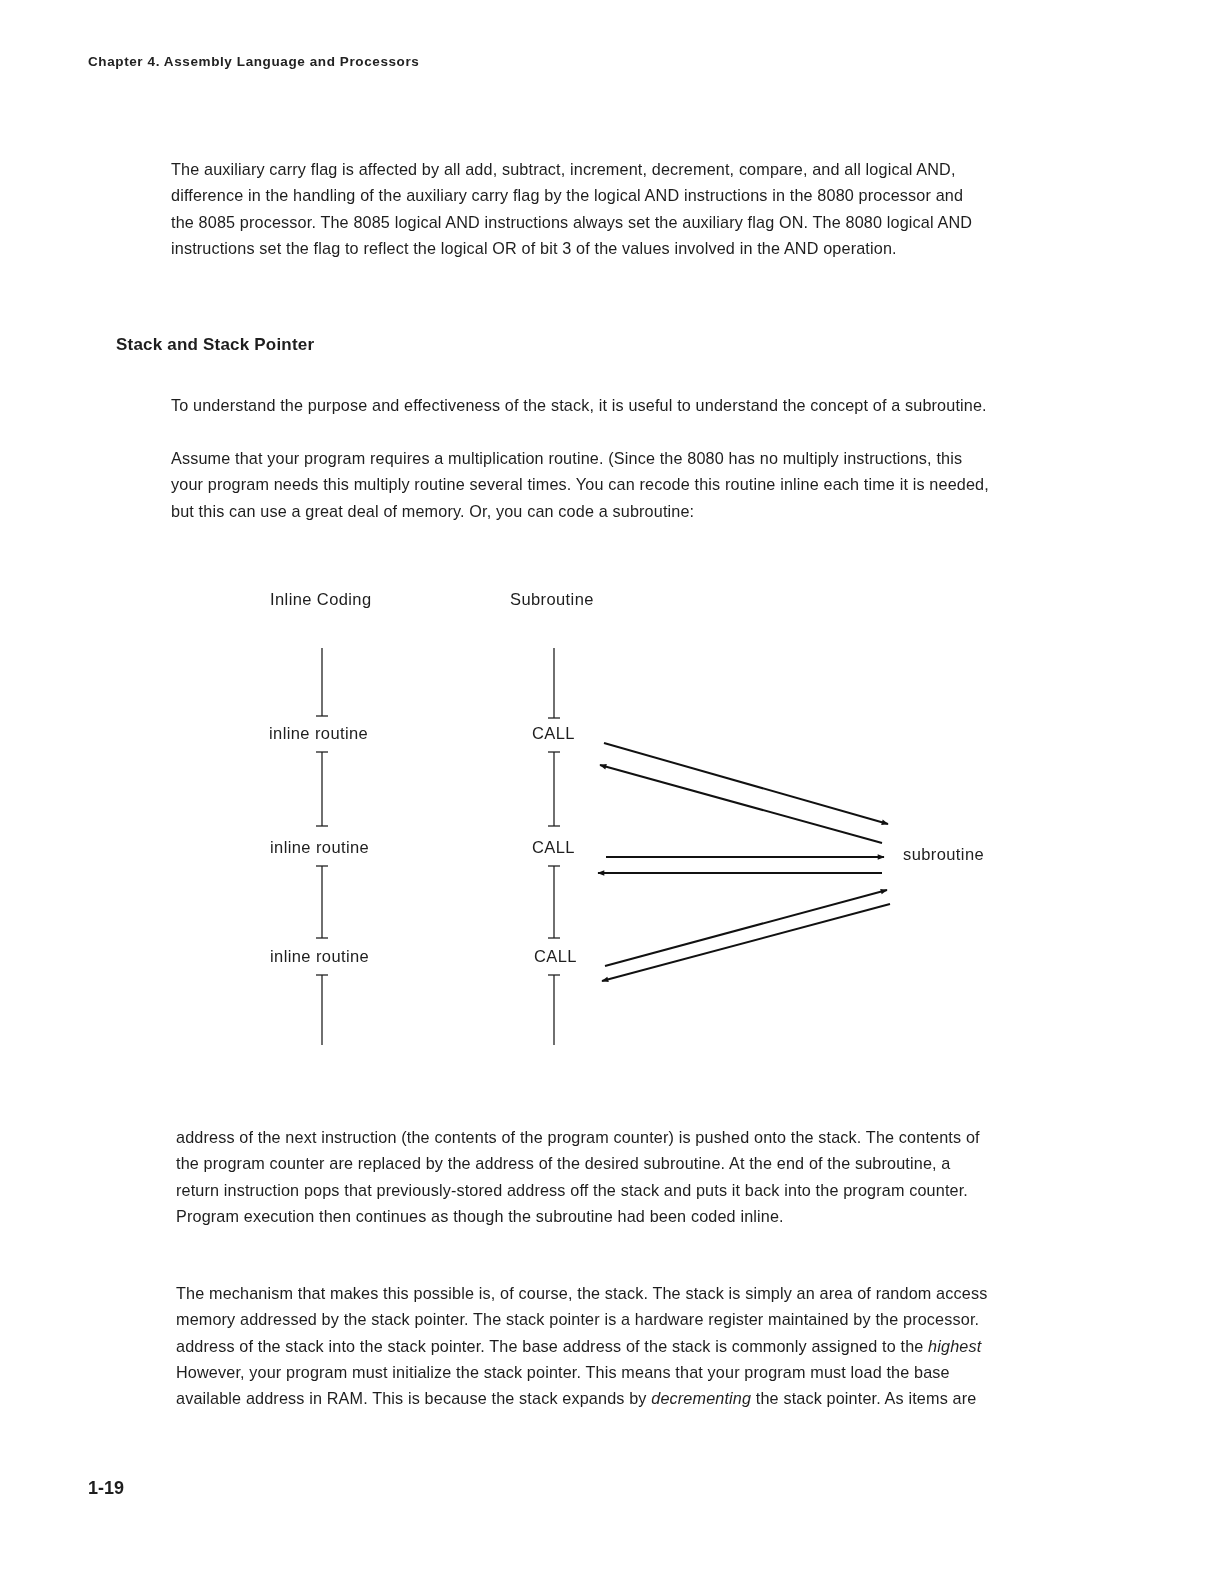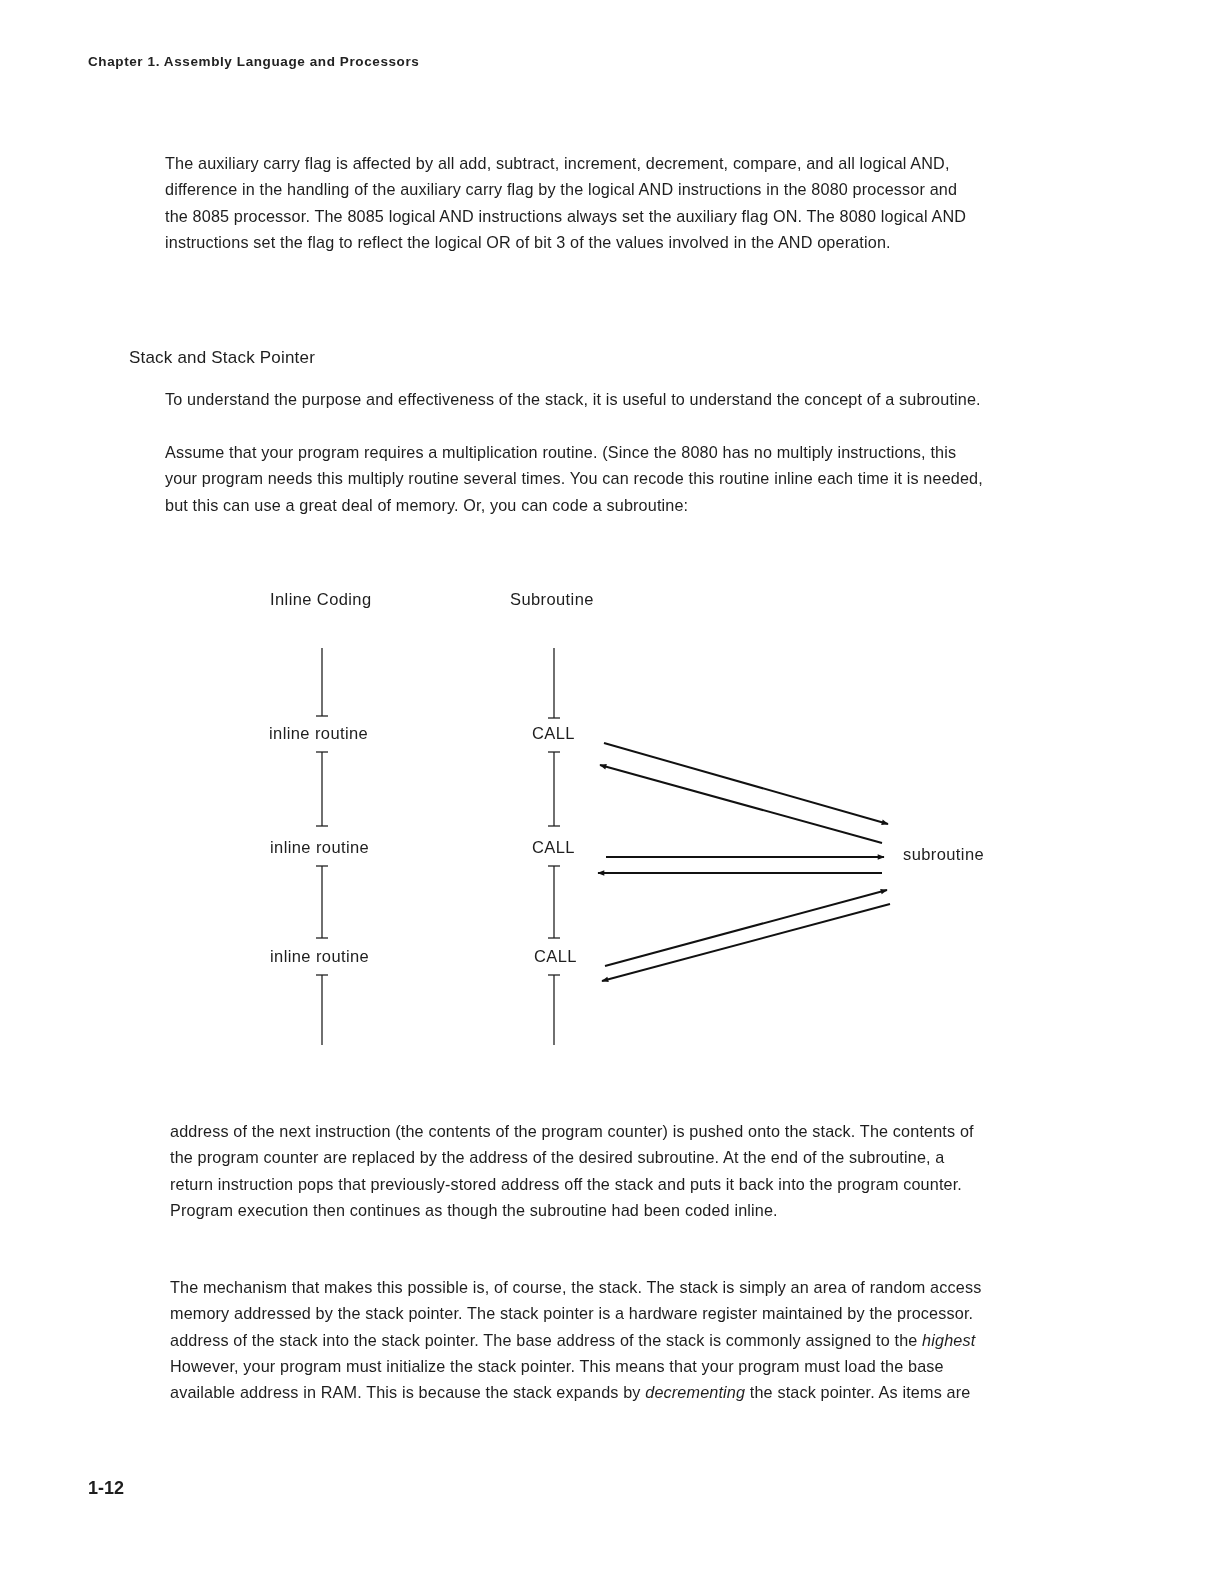--- a/index.html
+++ b/index.html
@@ -8,43 +8,43 @@
     font-family: "Liberation Sans", "DejaVu Sans", sans-serif;
     color: #1a1a1a;
   }
   .running-head {
     position: absolute; left: 88px; top: 54px;
     font-size: 13.5px; letter-spacing: 0.6px; font-weight: bold; color: #222;
   }
   .para {
     position: absolute; left: 161px; width: 940px;
     font-size: 16.2px; line-height: 26.3px; letter-spacing: 0.15px;
-    color: #1e1e1e; margin: 4px; white-space: nowrap;
+    color: #1e1e1e; margin: 10px; white-space: nowrap;
   }
   .para .line { display: block; }
   .para em { font-style: italic; }
   .section-heading {
     position: absolute; left: 112px; top: 331px;
-    font-size: 17px; font-weight: normal; color: #1e1e1e; margin: 17px;
+    font-size: 17px; font-weight: bold; color: #1e1e1e; margin: 4px;
     letter-spacing: 0.2px;
   }
   .page-number {
     position: absolute; left: 88px; top: 1478px;
     font-size: 18px; font-weight: bold; color: #1e1e1e;
   }
   #diagram { position: absolute; left: 0; top: 0; }
   #diagram text {
     font-family: "Liberation Sans", "DejaVu Sans", sans-serif;
     font-size: 16.5px; fill: #1e1e1e; letter-spacing: 0.4px;
   }
 </style>
 </head>
 <body>
 
-<div class="running-head">Chapter 1. Assembly Language and Processors</div>
+<div class="running-head">Chapter 4. Assembly Language and Processors</div>
 
 <p class="para" style="top:146px;">
   <span class="line">The auxiliary carry flag is affected by all add, subtract, increment, decrement, compare, and all logical AND,</span>
   <span class="line">difference in the handling of the auxiliary carry flag by the logical AND instructions in the 8080 processor and</span>
   <span class="line">the 8085 processor. The 8085 logical AND instructions always set the auxiliary flag ON. The 8080 logical AND</span>
   <span class="line">instructions set the flag to reflect the logical OR of bit 3 of the values involved in the AND operation.</span>
 </p>
 
 <h2 class="section-heading">Stack and Stack Pointer</h2>
 
@@ -128,13 +128,13 @@
 </p>
 
 <p class="para" style="top:1270px; left:166px;">
   <span class="line">The mechanism that makes this possible is, of course, the stack. The stack is simply an area of random access</span>
   <span class="line">memory addressed by the stack pointer. The stack pointer is a hardware register maintained by the processor.</span>
   <span class="line"><span>address of the stack into the stack pointer. The base address of the stack is commonly assigned to the </span><em>highest</em></span>
   <span class="line">However, your program must initialize the stack pointer. This means that your program must load the base</span>
   <span class="line"><span>available address in RAM. This is because the stack expands by </span><em>decrementing</em><span> the stack pointer. As items are</span></span>
 </p>
 
-<div class="page-number">1-12</div>
+<div class="page-number">1-19</div>
 
 </body></html>

